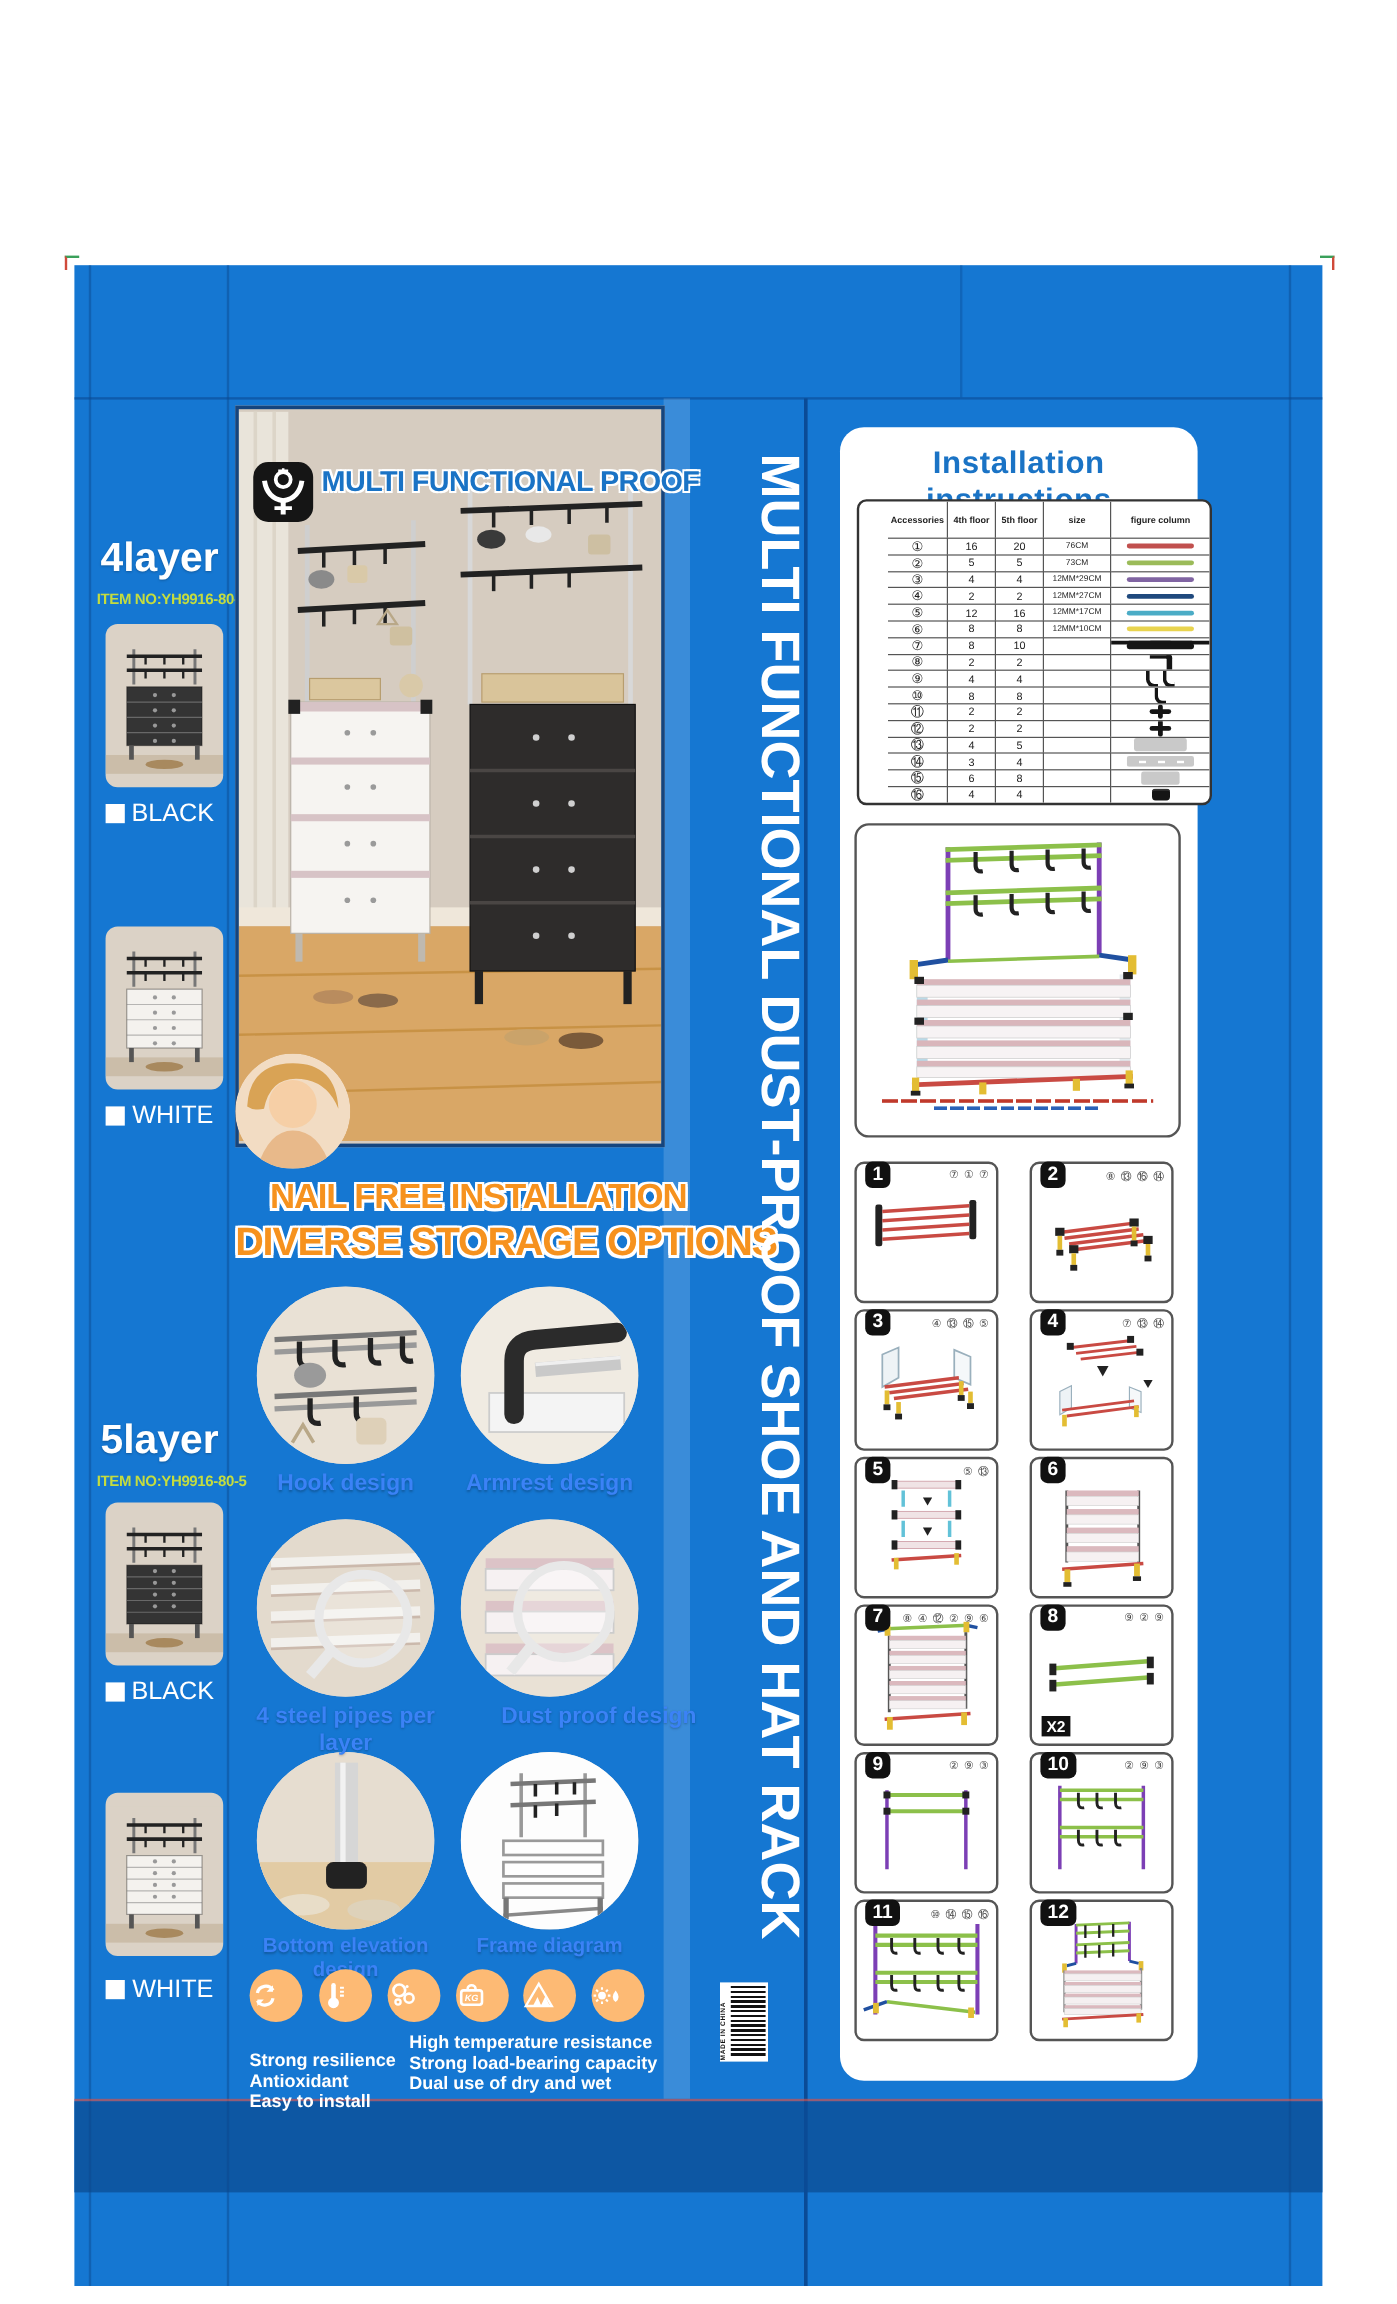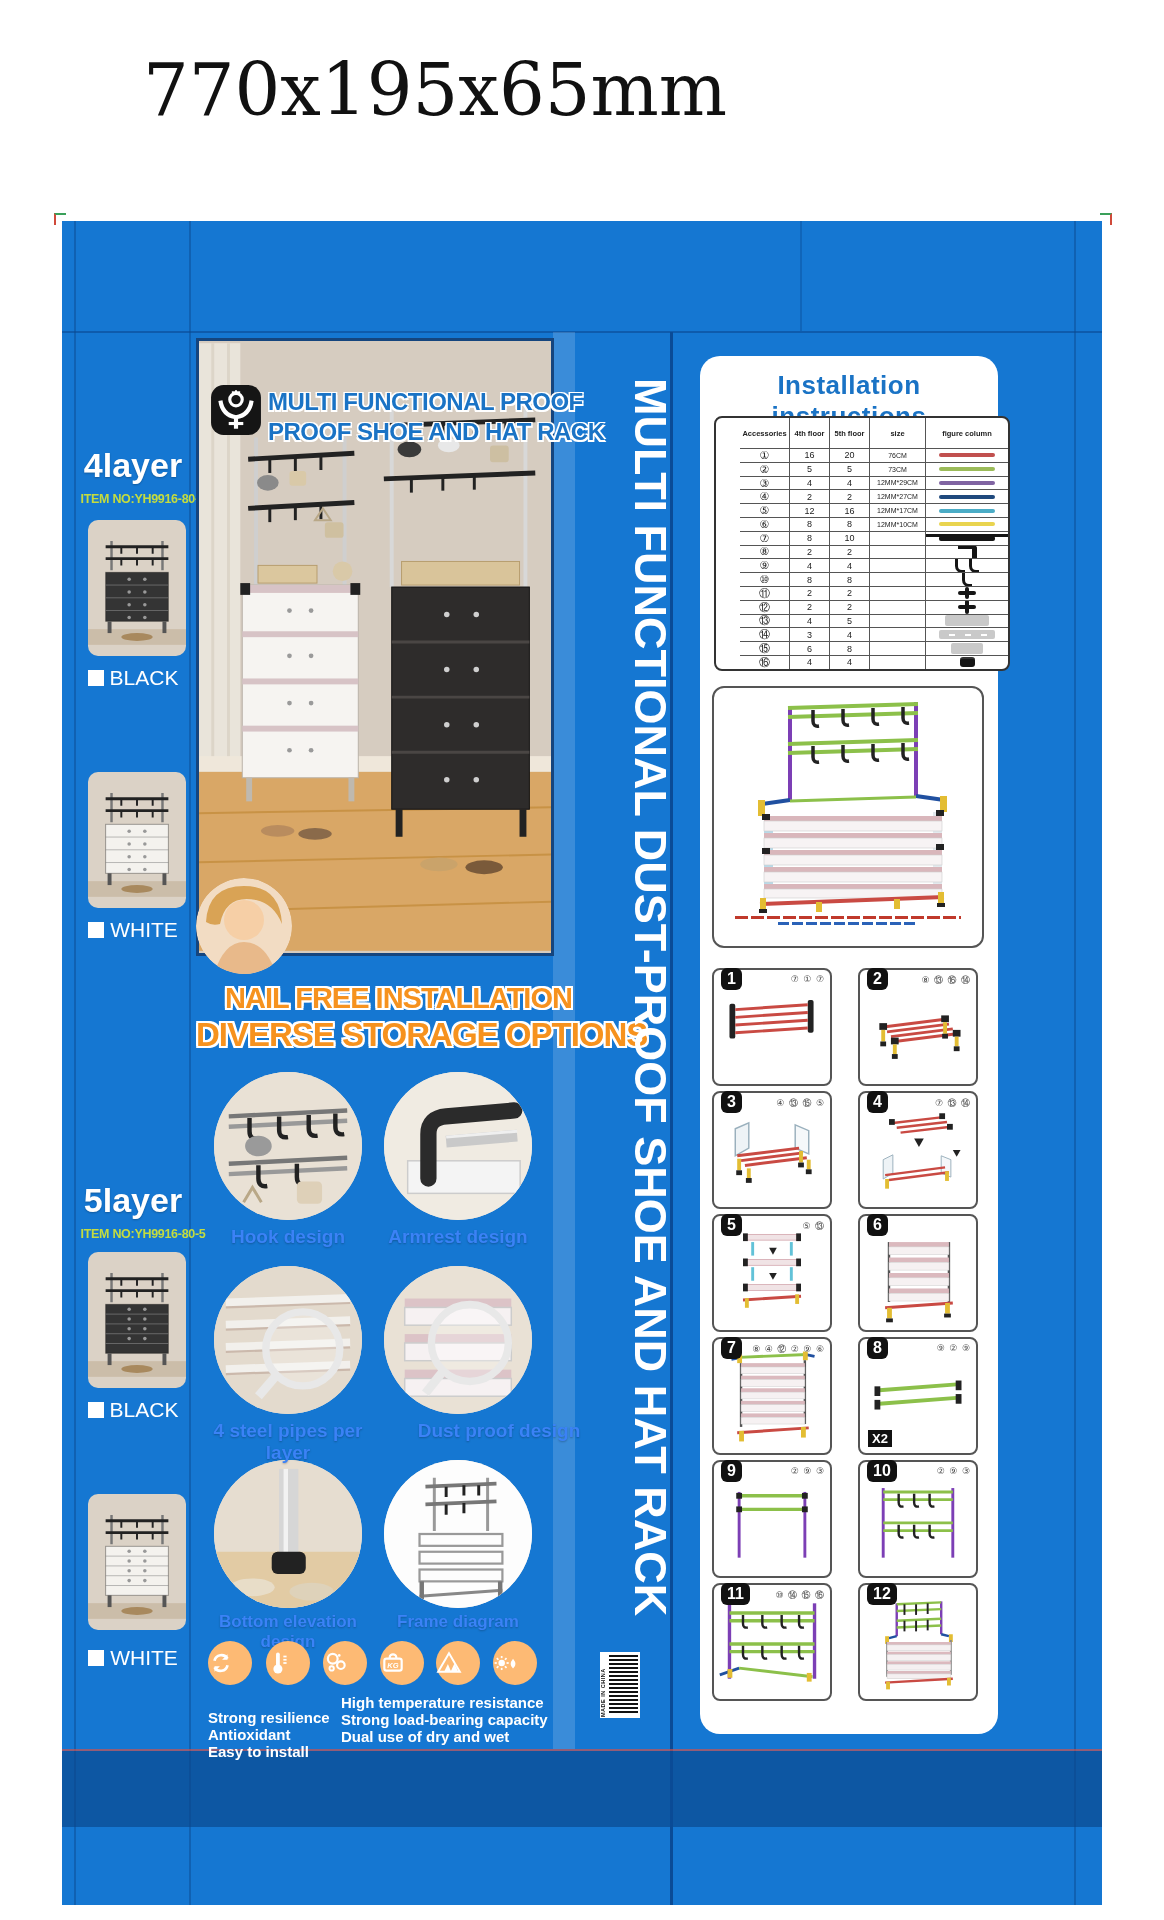--- a/index.html
+++ b/index.html
@@ -104,21 +104,20 @@
   .slabels{position:absolute;top:4px;right:5px;font-size:9px;color:#444;letter-spacing:1px;z-index:2;}
   .x2{position:absolute;bottom:6px;left:8px;background:#111;color:#fff;font-weight:900;font-size:13px;
       padding:1px 4px;z-index:2;}
   .step svg{position:absolute;left:0;top:0;width:100%;height:100%;}
 </style>
 </head>
 <body>
 
 <div class="page">
 
-  <div class="abs dim-title">770x195x65mm</div>
 
   <div class="abs bluebox"></div>
   <div class="abs darkband"></div>
   <div class="abs hl" style="left:62px;top:331px;width:1040px;"></div>
   <div class="abs vl" style="left:74px;top:221px;height:1684px;"></div>
   <div class="abs vl" style="left:189px;top:221px;height:1684px;"></div>
   <div class="abs vl" style="left:800px;top:221px;height:110px;background:rgba(10,70,140,.35);"></div>
   <div class="abs vl" style="left:1074px;top:221px;height:1684px;"></div>
   <div class="abs lightstrip"></div>
   <div class="abs spineline"></div>
@@ -365,21 +364,20 @@
       <rect x="1" y="1" width="48" height="48" rx="12" fill="#151515"></rect>
       <circle cx="25" cy="15" r="6" fill="none" stroke="#fff" stroke-width="3"></circle>
       <line x1="25" y1="6" x2="25" y2="10" stroke="#fff" stroke-width="2"></line>
         <line x1="21" y1="8" x2="29" y2="8" stroke="#fff" stroke-width="2"></line>
       <path d="M10,16 Q12,30 25,32 Q38,30 40,16" fill="none" stroke="#fff" stroke-width="4"></path>
       <line x1="25" y1="32" x2="25" y2="43" stroke="#fff" stroke-width="4"></line>
       <line x1="18" y1="38" x2="32" y2="38" stroke="#fff" stroke-width="3"></line>
     </svg>
   </div>
   <div class="abs ptl" style="left:268px;top:388px;">MULTI FUNCTIONAL PROOF</div>
-  <div class="abs ptl" style="left:268px;top:418px;">PROOF SHOE AND HAT RACK</div>
 
   <div class="abs woman">
     <svg viewBox="0 0 96 96">
       <circle cx="48" cy="48" r="48" fill="#f2dcc3"></circle>
       <path d="M10,44 Q12,8 48,8 Q84,8 86,46 Q78,26 60,22 Q30,16 24,46 Q16,48 10,44 Z" fill="#d9a355"></path>
       <circle cx="48" cy="42" r="20" fill="#f6cfa6"></circle>
       <path d="M18,96 Q28,64 48,64 Q70,64 80,96 Z" fill="#e8b98a"></path>
     </svg>
   </div>
   <div class="abs banner" style="left:225px;top:982px;width:330px;font-size:29px;">NAIL FREE INSTALLATION</div>

